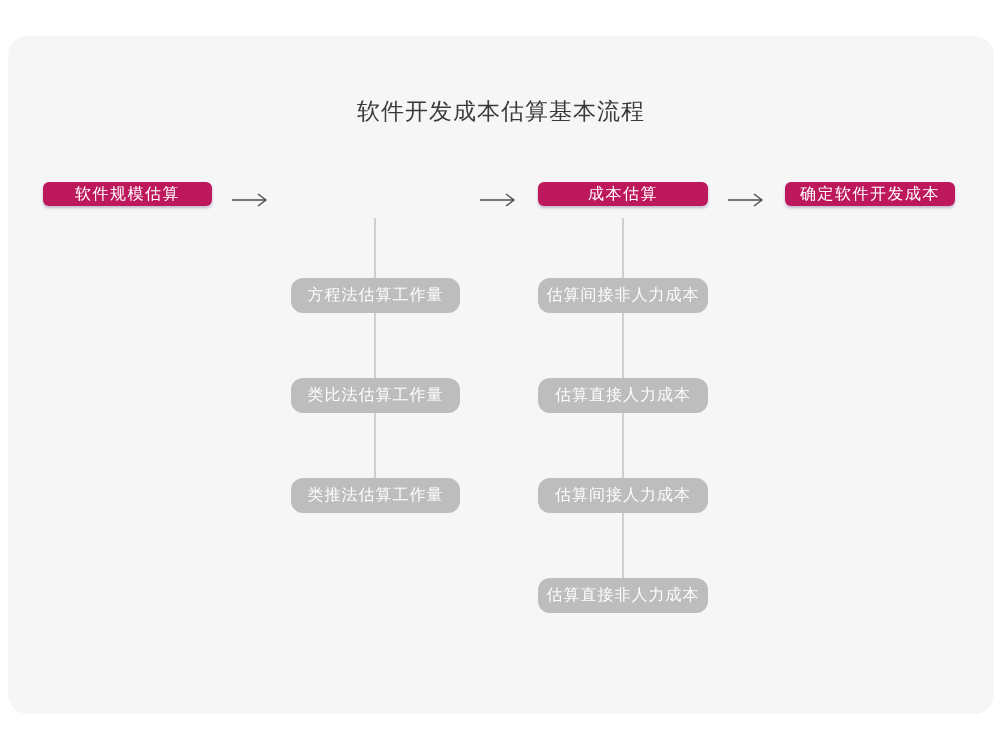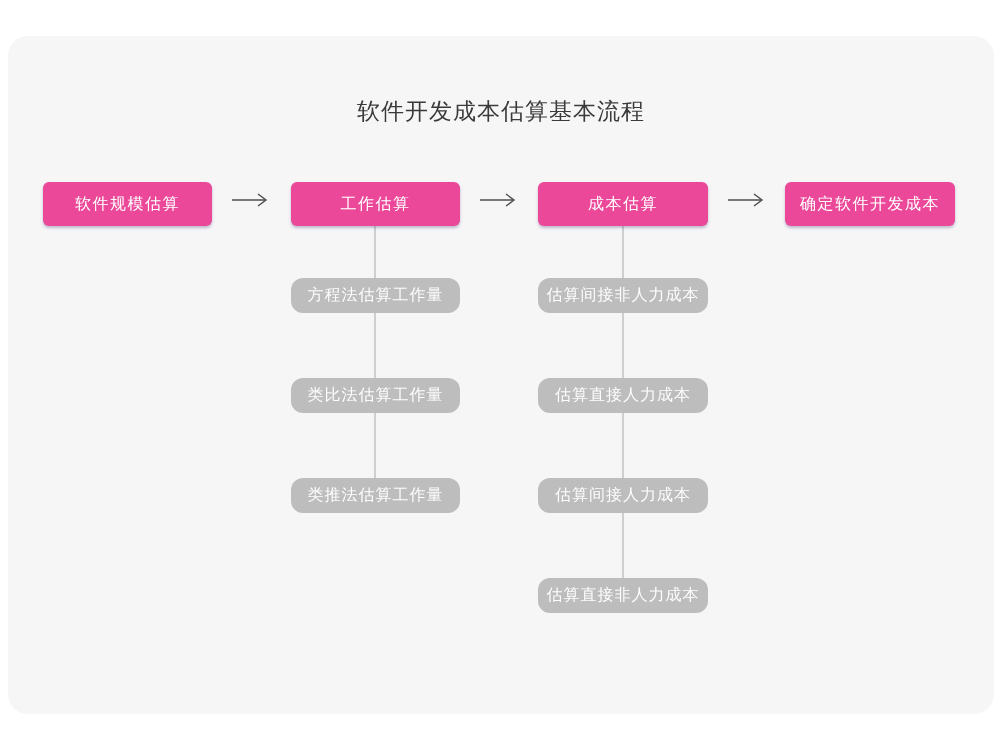--- a/index.html
+++ b/index.html
@@ -1,21 +1,21 @@
 <!DOCTYPE html>
 <html><head>
 <meta charset="utf-8">
 <style>
   html,body{margin:0;padding:0;background:#ffffff;}
   body{font-family:"Liberation Sans","DejaVu Sans",sans-serif;}
   .canvas{position:relative;width:1000px;height:750px;background:#ffffff;overflow:hidden;}
   .card{position:absolute;left:8px;top:36px;width:986px;height:678px;background:#f6f6f7;border-radius:20px;}
   .title{position:absolute;left:0;right:0;top:60px;margin:0;text-align:center;
          font-size:23px;font-weight:500;color:#3a3a3a;letter-spacing:1px;}
-  .step{position:absolute;top:146px;height:44px;background:#ec4899;border-radius:6px;
+  .step{position:absolute;top:146px;height:24px;background:#be185d;border-radius:6px;
         color:#ffffff;display:flex;align-items:center;justify-content:center;
         font-size:16px;letter-spacing:1.5px;box-shadow:0 2px 3px rgba(70,40,110,0.30);}
   .sub{position:absolute;height:35px;background:#bdbdbd;border-radius:12px;
        color:#fdfdfd;display:flex;align-items:center;justify-content:center;
        font-size:16px;letter-spacing:1px;}
   .vline{position:absolute;width:2px;background:#cfcfcf;}
   .arrow{position:absolute;top:156px;width:38px;height:16px;}
   .arrow svg{display:block;}
   
   .step-1{left:35px;width:169px;}
@@ -49,23 +49,20 @@
       <span>软件规模估算</span>
     </div>
 
     <div class="arrow arrow-1">
       <svg width="38" height="16" viewBox="0 0 38 16">
         <line x1="1" y1="8" x2="34" y2="8" stroke="#4d4d4d" stroke-width="1.4"></line>
         <polyline points="27,2 35,8 27,14" fill="none" stroke="#4d4d4d" stroke-width="1.4"></polyline>
       </svg>
     </div>
 
-    <div class="step step-2">
-      <span>工作估算</span>
-    </div>
 
     <div class="arrow arrow-2">
       <svg width="38" height="16" viewBox="0 0 38 16">
         <line x1="1" y1="8" x2="34" y2="8" stroke="#4d4d4d" stroke-width="1.4"></line>
         <polyline points="27,2 35,8 27,14" fill="none" stroke="#4d4d4d" stroke-width="1.4"></polyline>
       </svg>
     </div>
 
     <div class="step step-3">
       <span>成本估算</span>

